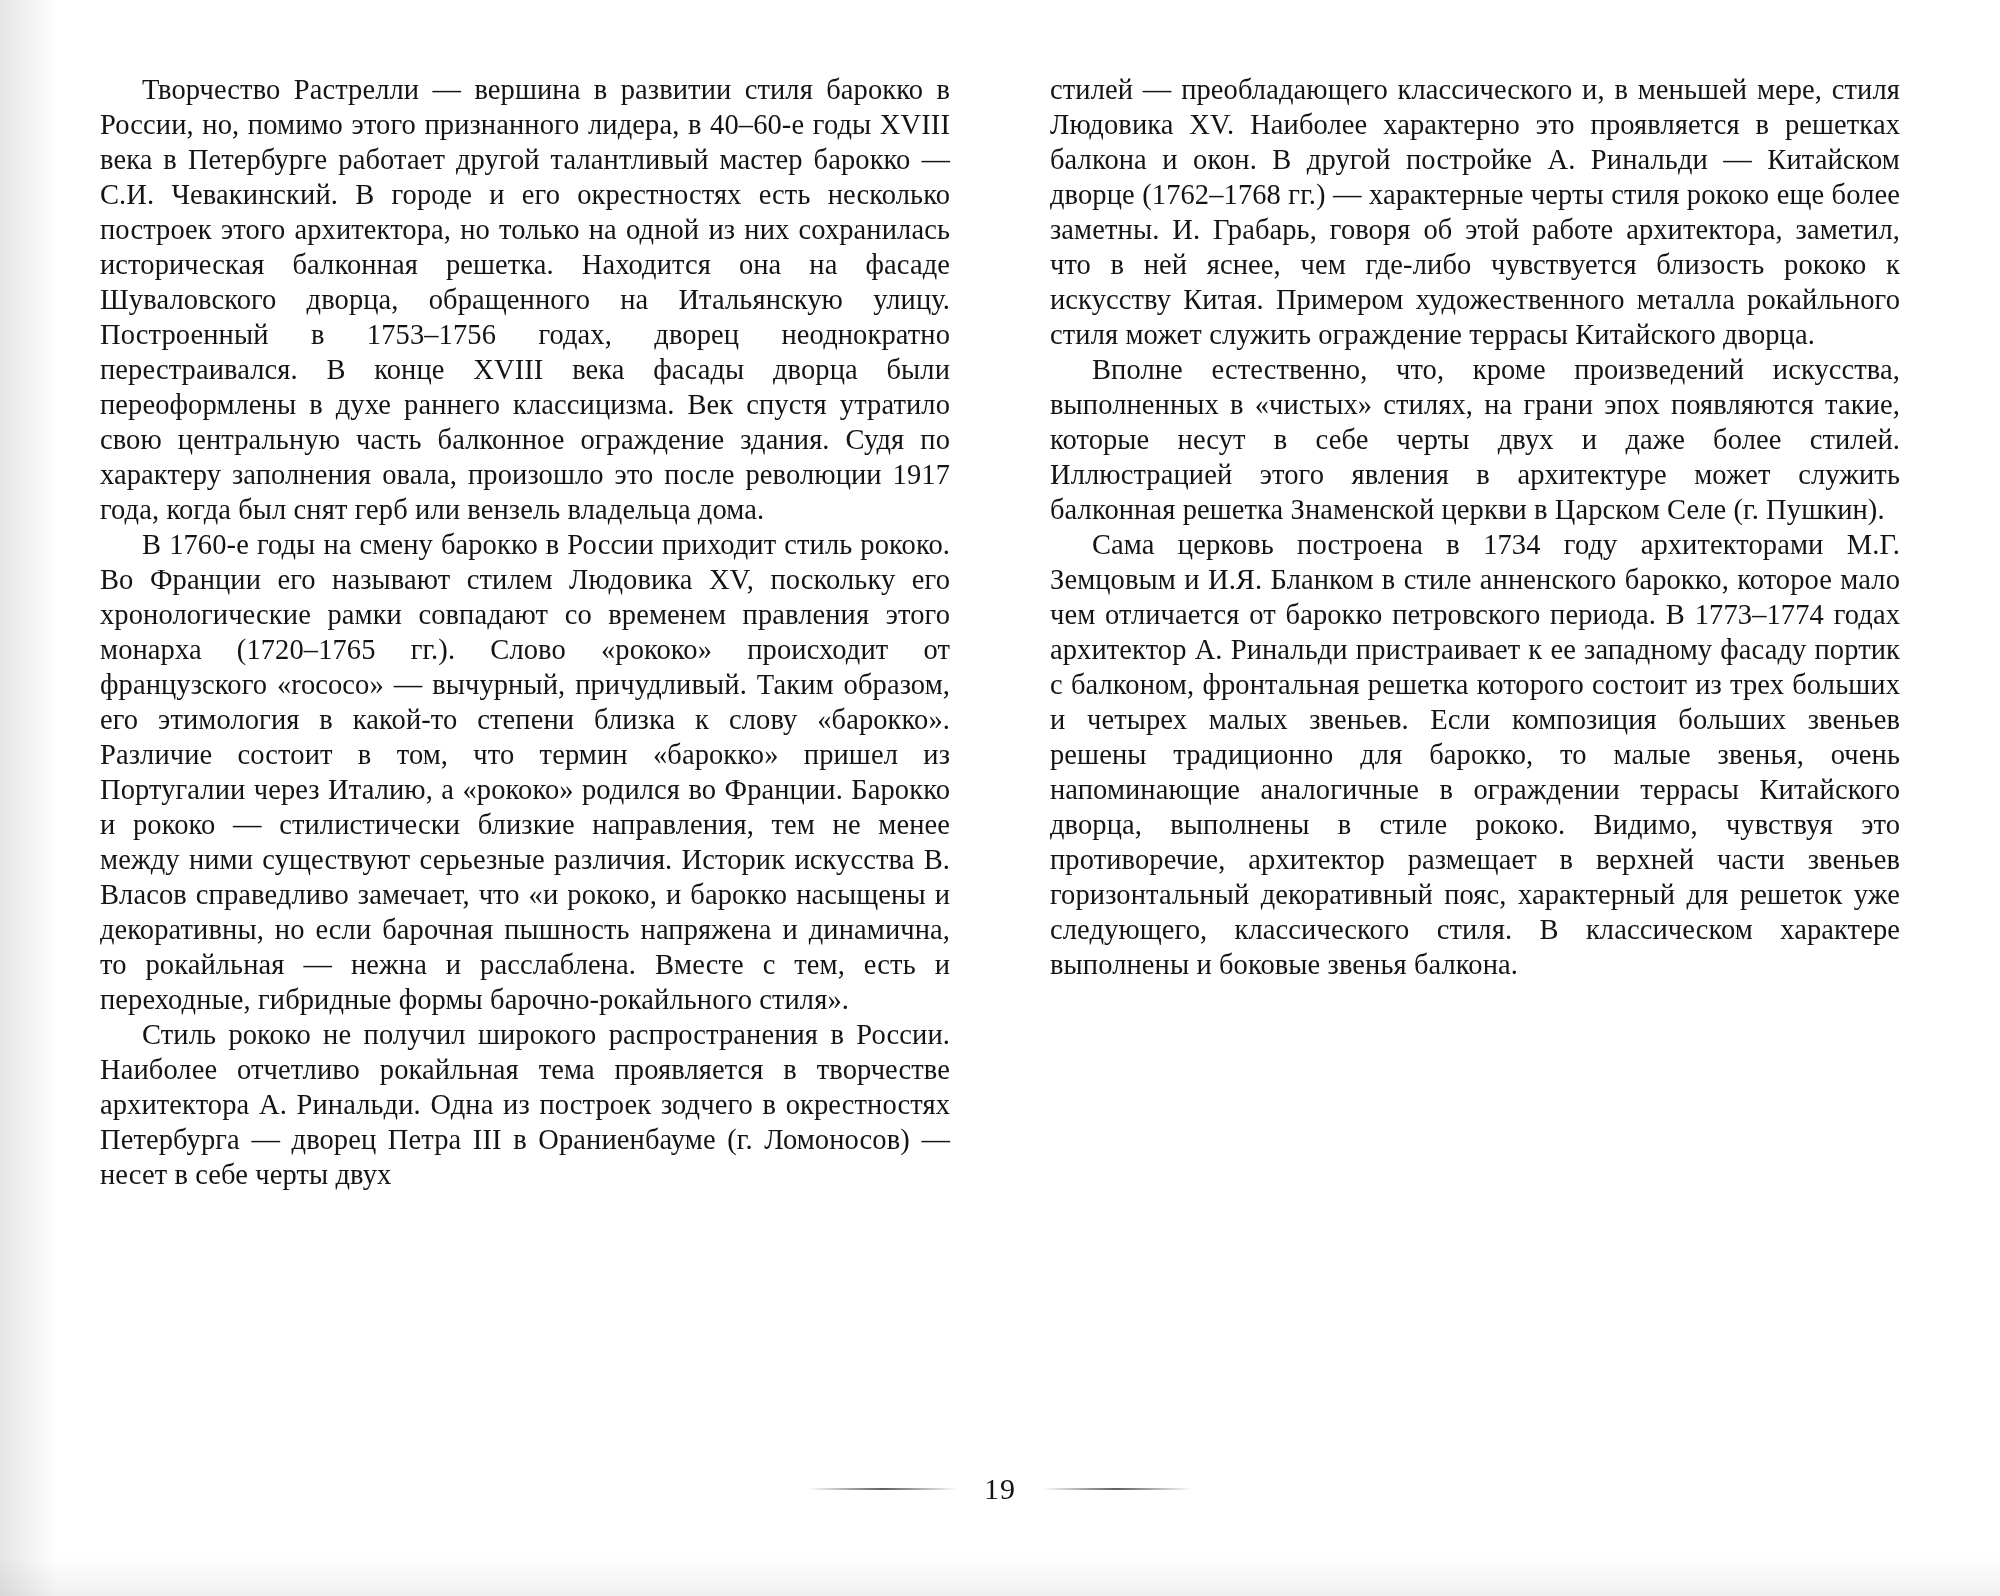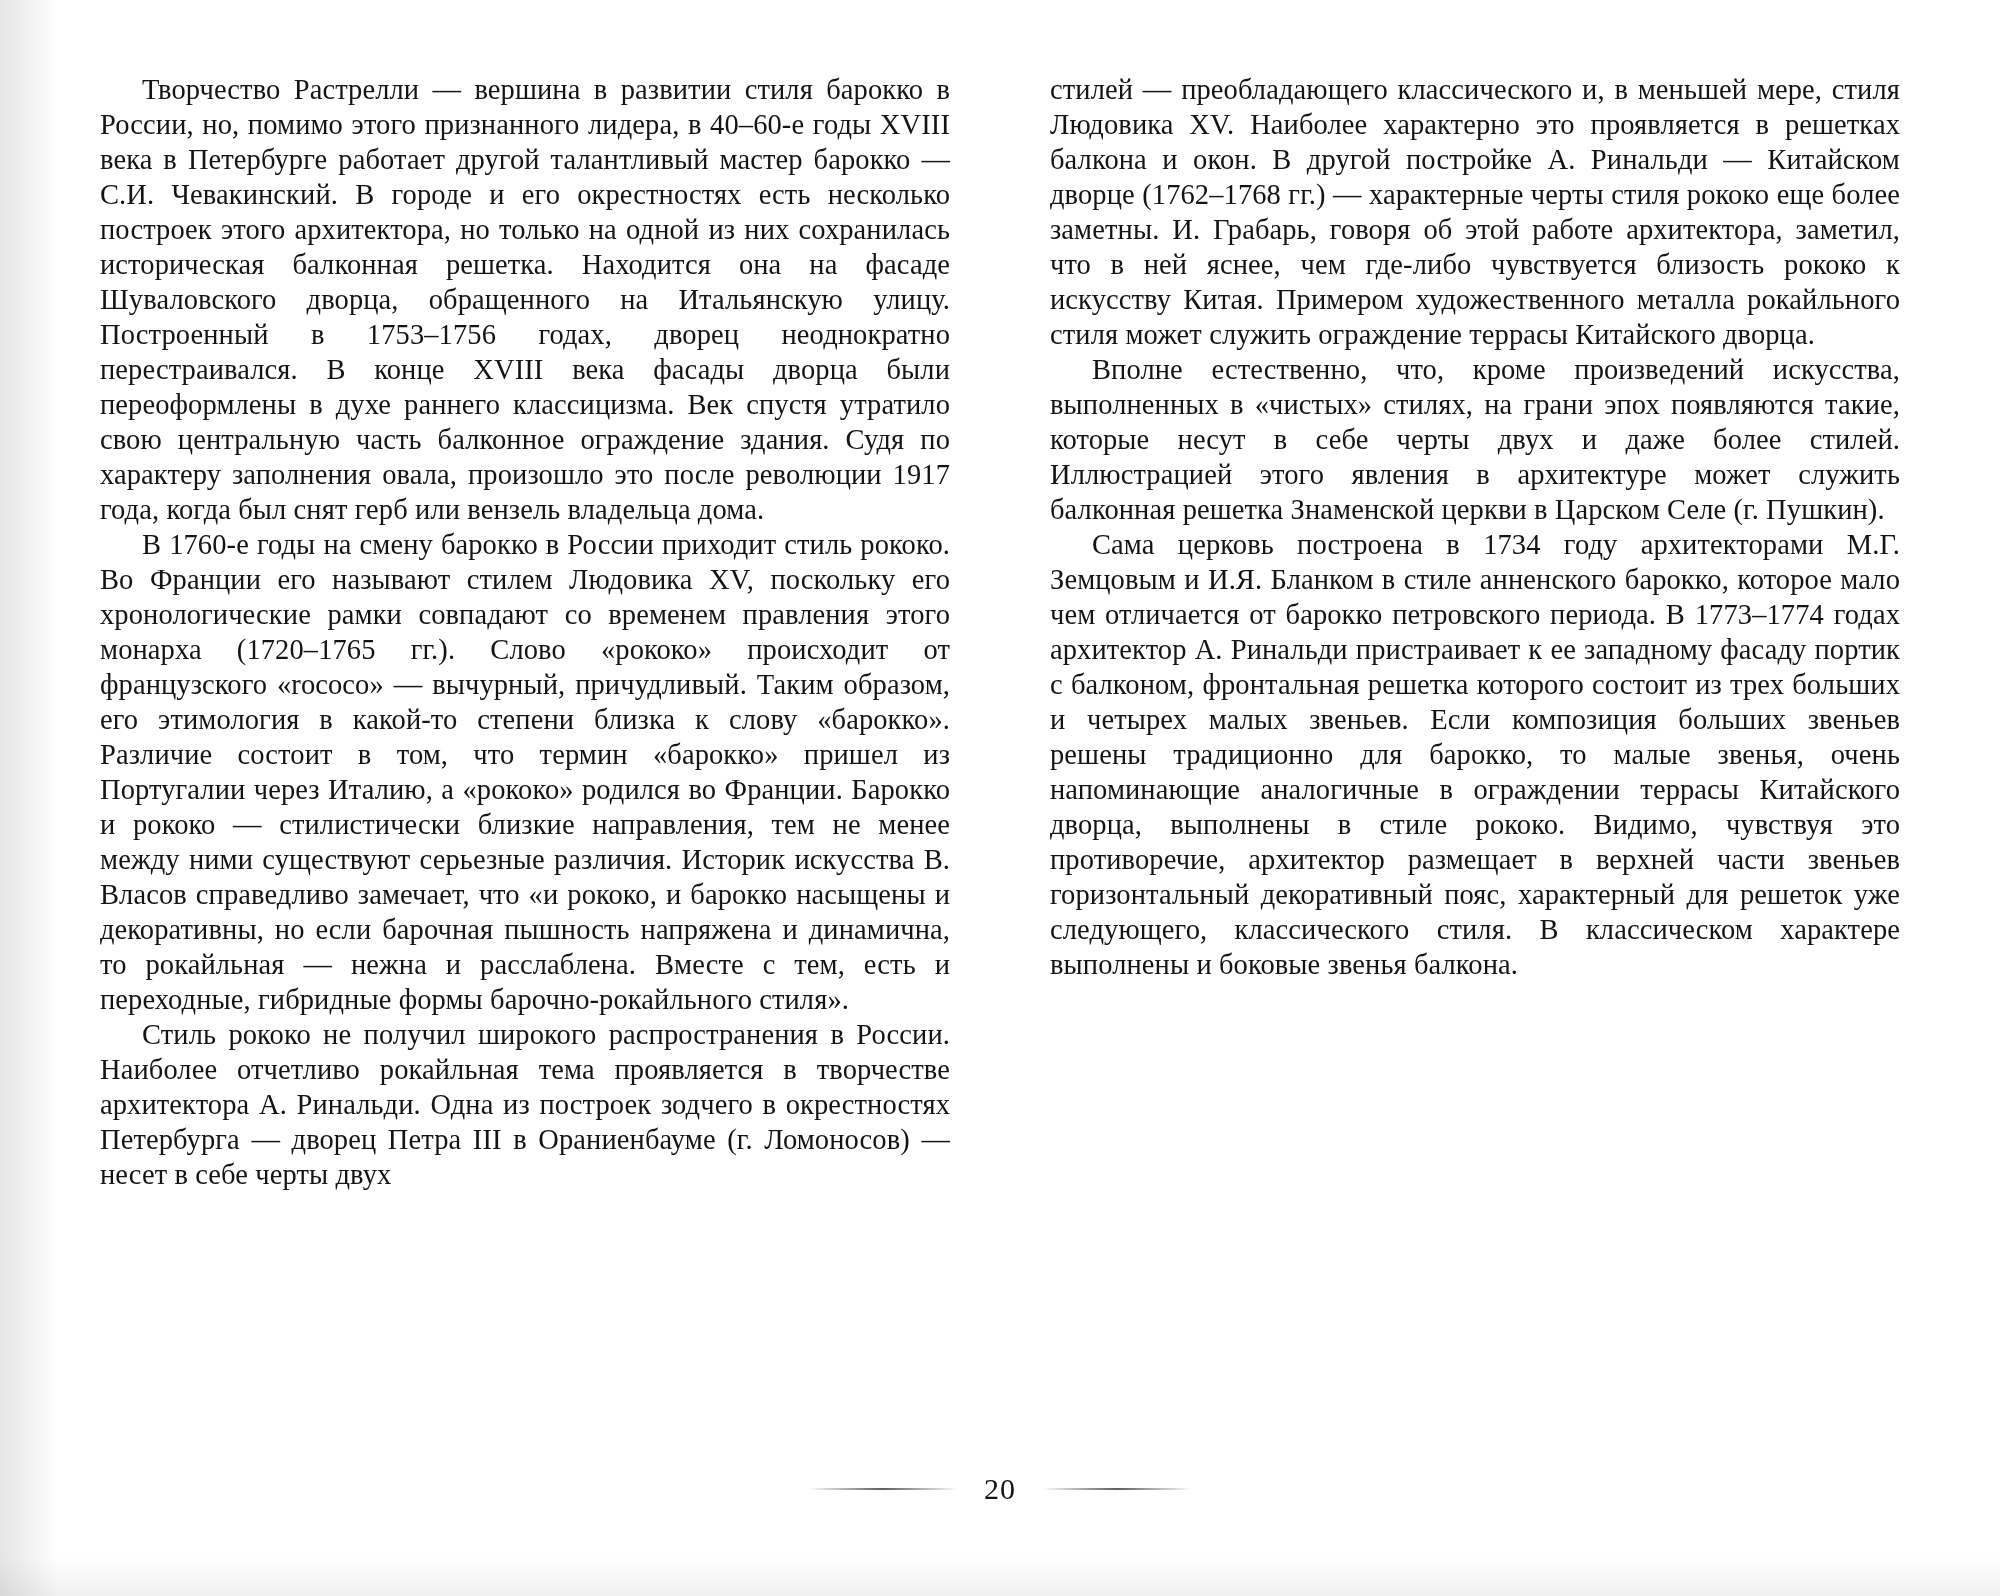--- a/index.html
+++ b/index.html
@@ -119,18 +119,18 @@
       <p class="para cont">стилей — преобладающего классического и, в меньшей мере, стиля Людовика XV. Наиболее характерно это проявляется в решетках балкона и окон. В другой постройке А. Ринальди — Китайском дворце (1762–1768 гг.) — характерные черты стиля рококо еще более заметны. И. Грабарь, говоря об этой работе архитектора, заметил, что в ней яснее, чем где-либо чувствуется близость рококо к искусству Китая. Примером художественного металла рокайльного стиля может служить ограждение террасы Китайского дворца.</p>
       <p class="para">Вполне естественно, что, кроме произведений искусства, выполненных в «чистых» стилях, на грани эпох появляются такие, которые несут в себе черты двух и даже более стилей. Иллюстрацией этого явления в архитектуре может служить балконная решетка Знаменской церкви в Царском Селе (г. Пушкин).</p>
       <p class="para">Сама церковь построена в 1734 году архитекторами М.Г. Земцовым и И.Я. Бланком в стиле анненского барокко, которое мало чем отличается от барокко петровского периода. В 1773–1774 годах архитектор А. Ринальди пристраивает к ее западному фасаду портик с балконом, фронтальная решетка которого состоит из трех больших и четырех малых звеньев. Если композиция больших звеньев решены традиционно для барокко, то малые звенья, очень напоминающие аналогичные в ограждении террасы Китайского дворца, выполнены в стиле рококо. Видимо, чувствуя это противоречие, архитектор размещает в верхней части звеньев горизонтальный декоративный пояс, характерный для решеток уже следующего, классического стиля. В классическом характере выполнены и боковые звенья балкона.</p>
     </div>
 
   </div>
 
   <div class="folio">
     <span class="folio-inner">
       <span class="rule left"></span>
-      <span class="folio-num">20</span>
+      <span class="folio-num">19</span>
       <span class="rule right"></span>
     </span>
   </div>
 
 </div>
 
 </body></html>

